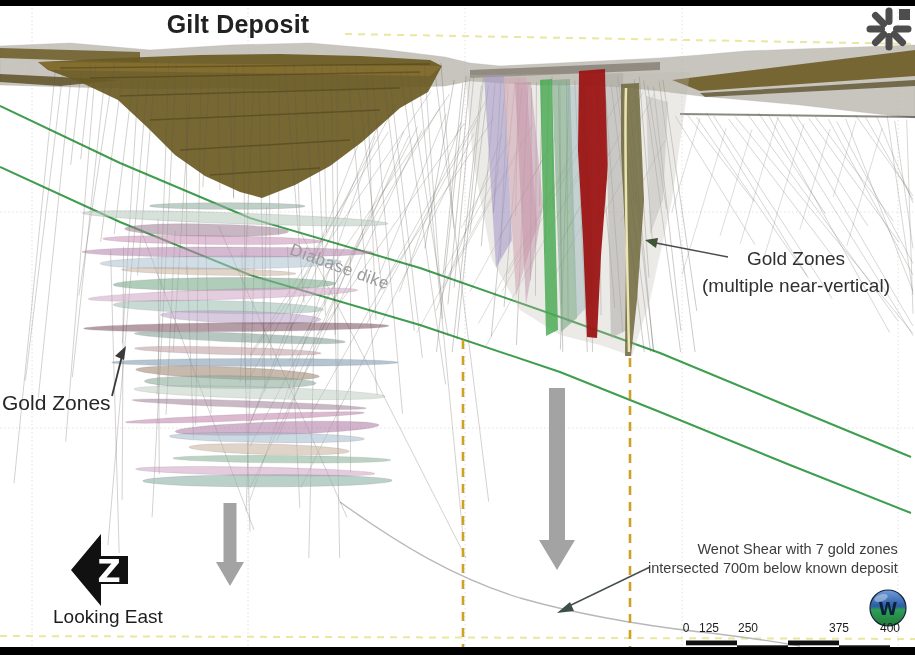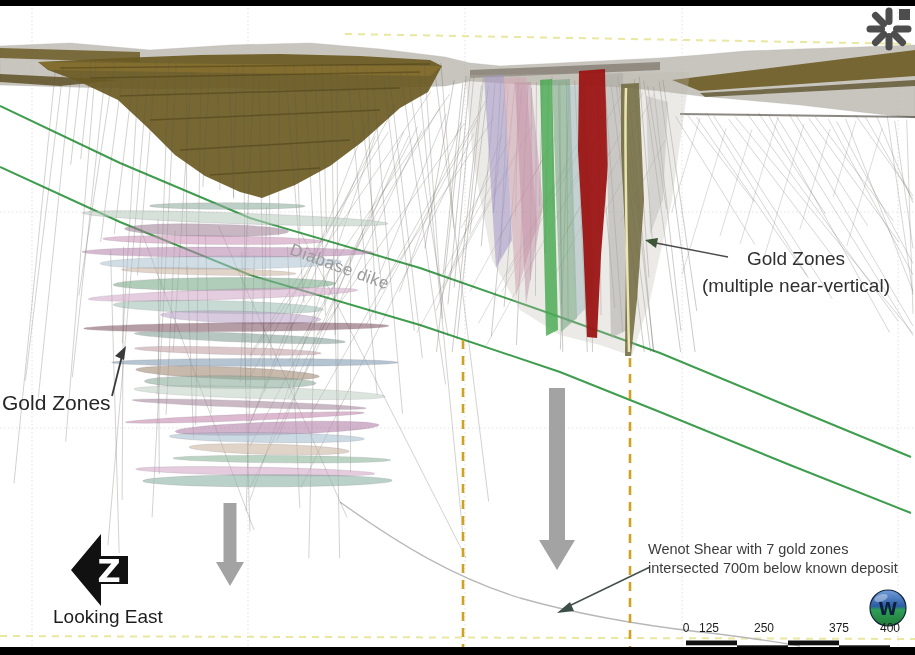--- a/index.html
+++ b/index.html
@@ -9,21 +9,21 @@
   .bar.top{top:0;height:6px;}
   .bar.bottom{bottom:0;height:8px;}
   svg.scene{position:absolute;left:0;top:0;}
   .lbl{position:absolute;color:#3a3a3a;white-space:nowrap;}
   .title{font-size:25px;font-weight:bold;color:#212121;text-align:center;letter-spacing:.2px;}
   .t-gilt{left:118px;top:10px;width:240px;}
   .t-wenot{left:462px;top:28px;width:248px;}
   .dike{left:294px;top:240px;font-size:17px;color:#9b9b9b;transform:rotate(20deg);transform-origin:0 0;letter-spacing:.5px;}
   .gz-left{left:2px;top:391px;font-size:21px;color:#262626;}
   .gz-right{left:678px;top:245px;width:236px;text-align:center;font-size:19px;color:#303030;line-height:27px;white-space:normal;}
-  .shear-note{left:648px;top:540px;font-size:14.5px;color:#3c3c3c;line-height:19px;}
+  .shear-note{left:648px;top:540px;font-size:14.5px;color:#3c3c3c;line-height:19px;text-align:right;}
   .look-east{left:46px;top:606px;font-size:19px;color:#1d1d1d;margin-left:7px;}
   .pl-az{left:756px;top:587px;width:106px;text-align:right;font-size:12.5px;color:#2a2a2a;line-height:14px;}
   .tick{position:absolute;top:621px;font-size:12px;color:#1a1a1a;transform:translateX(-50%);}
 </style>
 </head>
 <body>
 
 <div class="stage">
 
   <svg class="scene" width="915" height="655" viewBox="0 0 915 655">
@@ -356,39 +356,40 @@
     </g>
 
     <g fill="#111111">
       <rect x="686" y="640.5" width="51" height="4.8"></rect>
       <rect x="737" y="645.3" width="51" height="4.8"></rect>
       <rect x="788" y="640.5" width="51" height="4.8"></rect>
       <rect x="839" y="645.3" width="51" height="4.8"></rect>
     </g>
   </svg>
 
+  <div class="lbl title t-gilt">Gilt Deposit</div>
 
   <div class="lbl dike">Diabase dike</div>
 
   <div class="lbl gz-left">Gold Zones</div>
 
   <div class="lbl gz-right">
     <div>Gold Zones</div>
     <div>(multiple near-vertical)</div>
   </div>
 
   <div class="lbl shear-note">
     <div>Wenot Shear with 7 gold zones</div>
     <div>intersected 700m below known deposit</div>
   </div>
 
   <div class="lbl look-east">Looking East</div>
 
 
   <span class="tick" style="left:686px">0</span>
   <span class="tick" style="left:709px">125</span>
-  <span class="tick" style="left:764px">250</span>
+  <span class="tick" style="left:748px">250</span>
   <span class="tick" style="left:839px">375</span>
   <span class="tick" style="left:890px">400</span>
 
   <div class="bar top"></div>
   <div class="bar bottom"></div>
 </div>
 
 </body></html>

